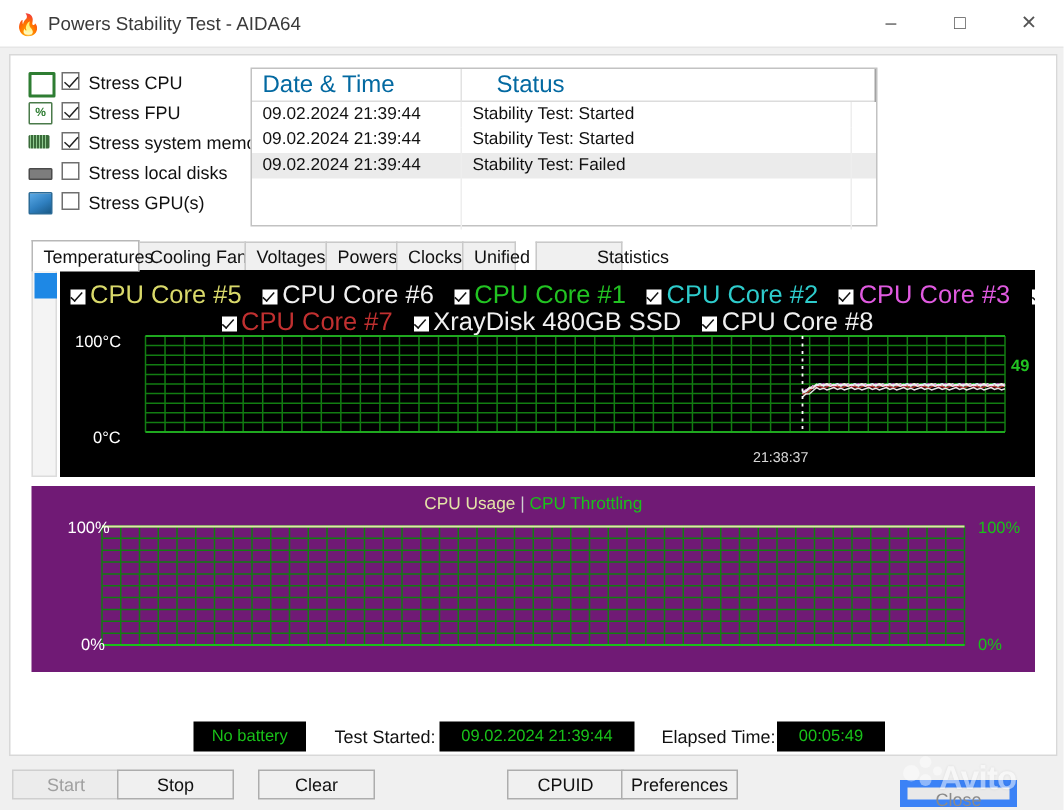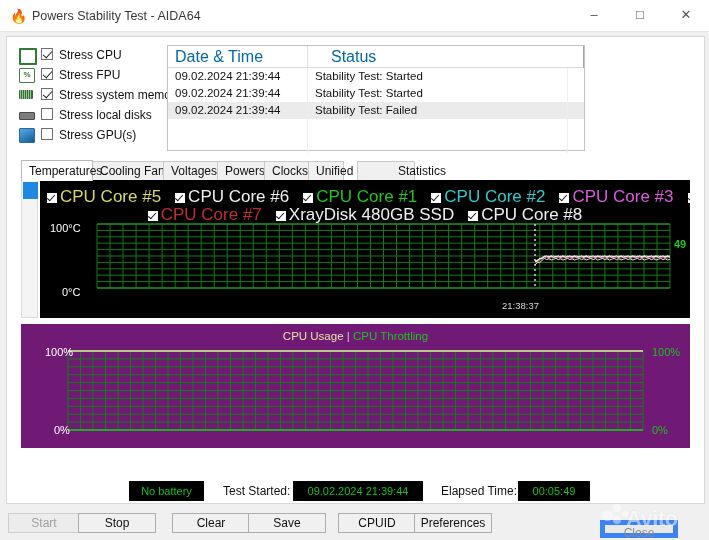--- a/index.html
+++ b/index.html
@@ -468,21 +468,20 @@
       <div class="stbox" style="left:497px;width:72px;">00:05:49</div>
     </div>
 
   </div>
 </div>
 
 <div id="buttonbar">
     <div class="btn disabled" style="left: 8px; width: 72px;">Start</div>
     <div class="btn" style="left: 78px; width: 78px;">Stop</div>
     <div class="btn" style="left: 172px; width: 78px;">Clear</div>
-    <div class="btn" style="left: 248px; width: 78px;">Save</div>
     <div class="btn" style="left: 338px; width: 78px;">CPUID</div>
     <div class="btn" style="left: 414px; width: 78px;">Preferences</div>
     <div class="btn ghost" style="left: 600px; width: 78px; top: 14px; height: 18px; line-height: 17px;">Close</div>
   </div>
 
 <div id="watermark">
   <div class="wmdot" style="left:2px;top:10px;width:11px;height:11px;"></div>
   <div class="wmdot" style="left:13px;top:4px;width:8px;height:8px;"></div>
   <div class="wmdot" style="left:13px;top:16px;width:8px;height:8px;"></div>
   <div class="wmdot" style="left:22px;top:11px;width:6px;height:6px;"></div>

